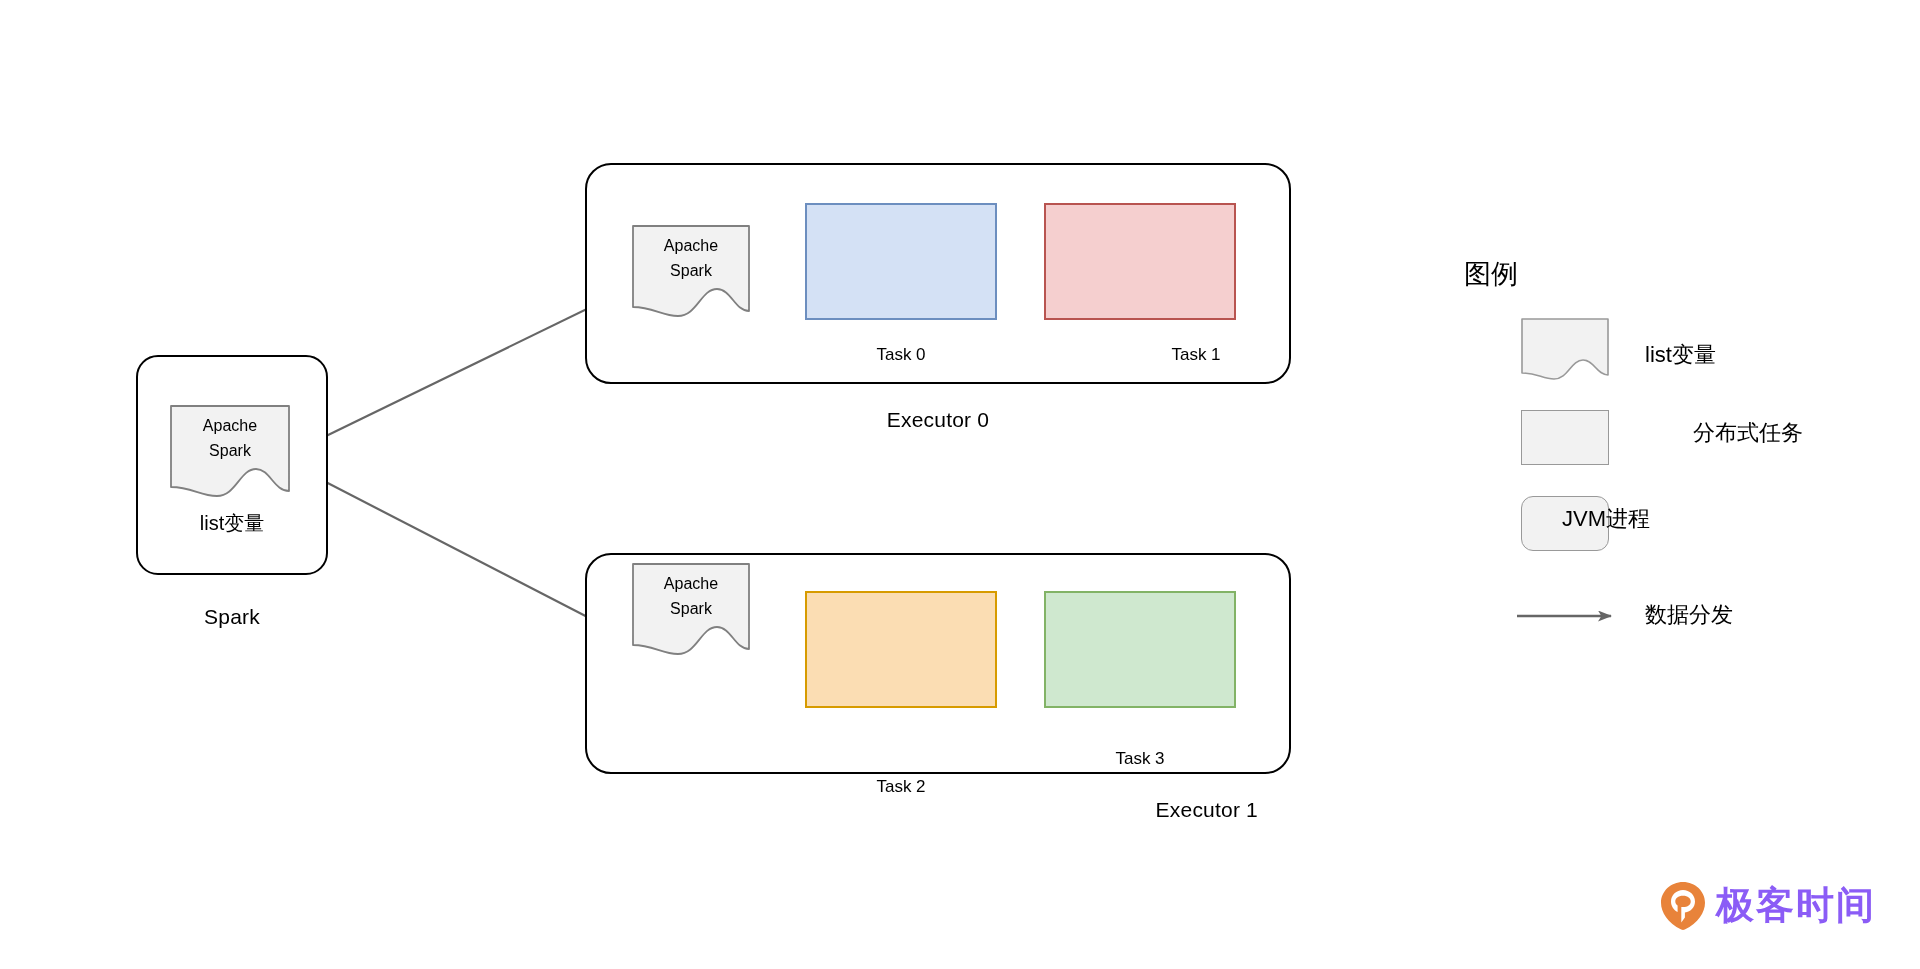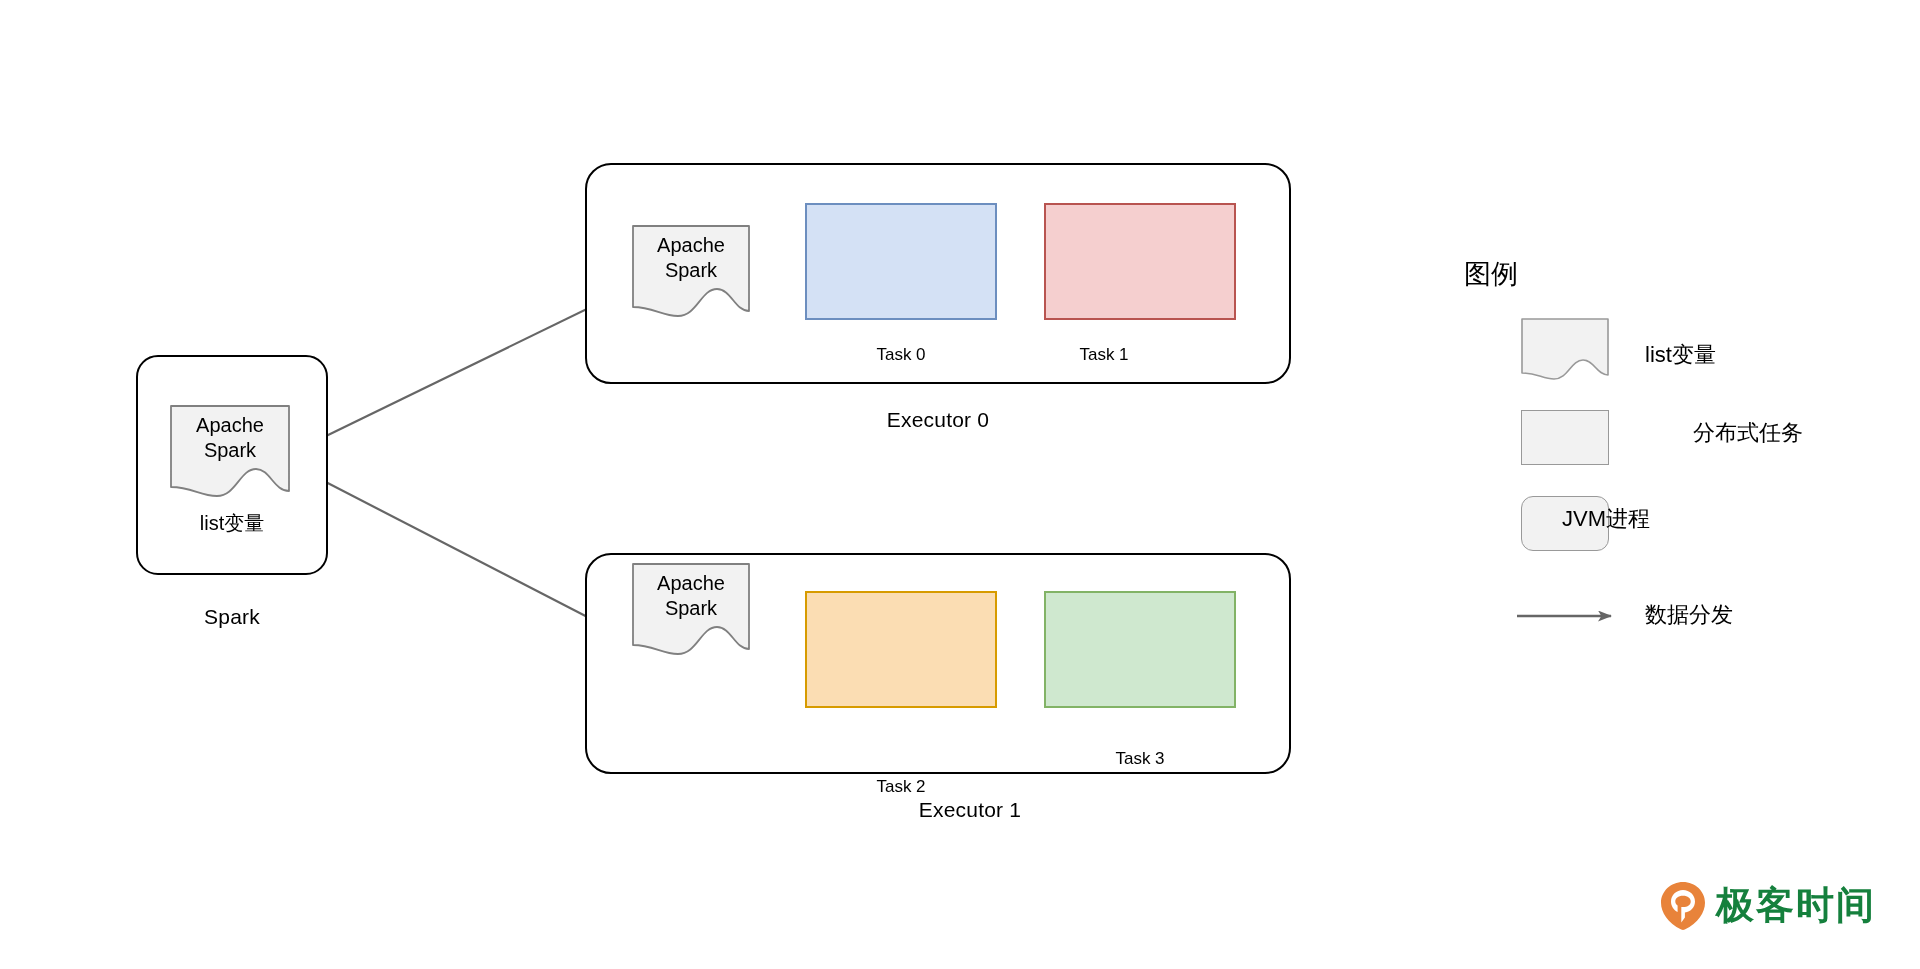--- a/index.html
+++ b/index.html
@@ -60,21 +60,21 @@
   }
 
   
   .doc-shape {
     position: absolute;
   }
   .doc-text {
     position: absolute;
     width: 100%;
     text-align: center;
-    font-size: 20px;
+    font-size: 16px;
     line-height: 25px;
     color: #000000;
     pointer-events: none;
   }
 
   
   .task-rect {
     position: absolute;
     box-sizing: border-box;
     border-width: 2px;
@@ -119,21 +119,21 @@
   
   #watermark {
     position: absolute;
     display: flex;
     align-items: center;
     gap: 10px;
   }
   #watermark .wm-text {
     font-size: 38px;
     font-weight: 600;
-    color: #15803d;
+    color: #8b5cf6;
     letter-spacing: 2px;
     white-space: nowrap;
   }
 </style>
 </head>
 <body>
 
 <div id="canvas">
 
   <svg id="edges" viewBox="0 0 1920 969" xmlns="http://www.w3.org/2000/svg">
@@ -195,21 +195,21 @@
       <div>Spark</div>
     </div>
   </div>
 
   <div class="task-rect" style="left:805px; top:203px; width:192px; height:117px;
               background:#d4e1f5; border-color:#6c8ebf;"></div>
   <div class="task-caption" style="left:805px; top:345px; width:192px;">Task 0</div>
 
   <div class="task-rect" style="left:1044px; top:203px; width:192px; height:117px;
               background:#f5cfcf; border-color:#b85450;"></div>
-  <div class="task-caption" style="left:1008px; top:345px; width:192px;">Task 1</div>
+  <div class="task-caption" style="left:1100px; top:345px; width:192px;">Task 1</div>
 
   <div class="caption" style="left:585px; top:408px; width:706px;">Executor 0</div>
 
   <div class="jvm-box" style="left:585px; top:553px; width:706px; height:221px;"></div>
 
   <div class="doc-shape" style="left:632px; top:563px; width:118px; height:92px;">
     <svg width="118" height="92" viewBox="0 0 118 92" xmlns="http://www.w3.org/2000/svg">
       <path d="M1,1 L117,1 L117,86 C103,86 99,64 85,64 C69,64 65,91 46,91 C30,91 21,82 1,82 Z" fill="#f2f2f2" stroke="#808080" stroke-width="1.8" stroke-linejoin="round"></path>
     </svg>
     <div class="doc-text" style="top:8px;">
@@ -219,21 +219,21 @@
   </div>
 
   <div class="task-rect" style="left:805px; top:591px; width:192px; height:117px;
               background:#fbddb3; border-color:#d79b00;"></div>
   <div class="task-caption" style="left:805px; top:733px; width:192px;margin-top:44px;">Task 2</div>
 
   <div class="task-rect" style="left:1044px; top:591px; width:192px; height:117px;
               background:#cfe8cf; border-color:#82b366;"></div>
   <div class="task-caption" style="left:1044px; top:733px; width:192px;margin-top:16px;">Task 3</div>
 
-  <div class="caption" style="left:617px; top:798px; width:706px;">Executor 1</div>
+  <div class="caption" style="left:552px; top:798px; width:706px;text-align:right;">Executor 1</div>
 
   <div class="legend-title" style="left:1464px; top:256px;">图例</div>
 
   <div class="doc-shape" style="left:1521px; top:318px; width:88px; height:62px;">
     <svg width="88" height="62" viewBox="0 0 88 62" xmlns="http://www.w3.org/2000/svg">
       <path d="M1,1 L87,1 L87,57 C76,57 73,42 62,42 C50,42 47,61 33,61 C22,61 16,55 1,55 Z" fill="#f2f2f2" stroke="#999999" stroke-width="1.6" stroke-linejoin="round"></path>
     </svg>
   </div>
   <div class="legend-row-label" style="left:1645px; top:344px;">list变量</div>
 

